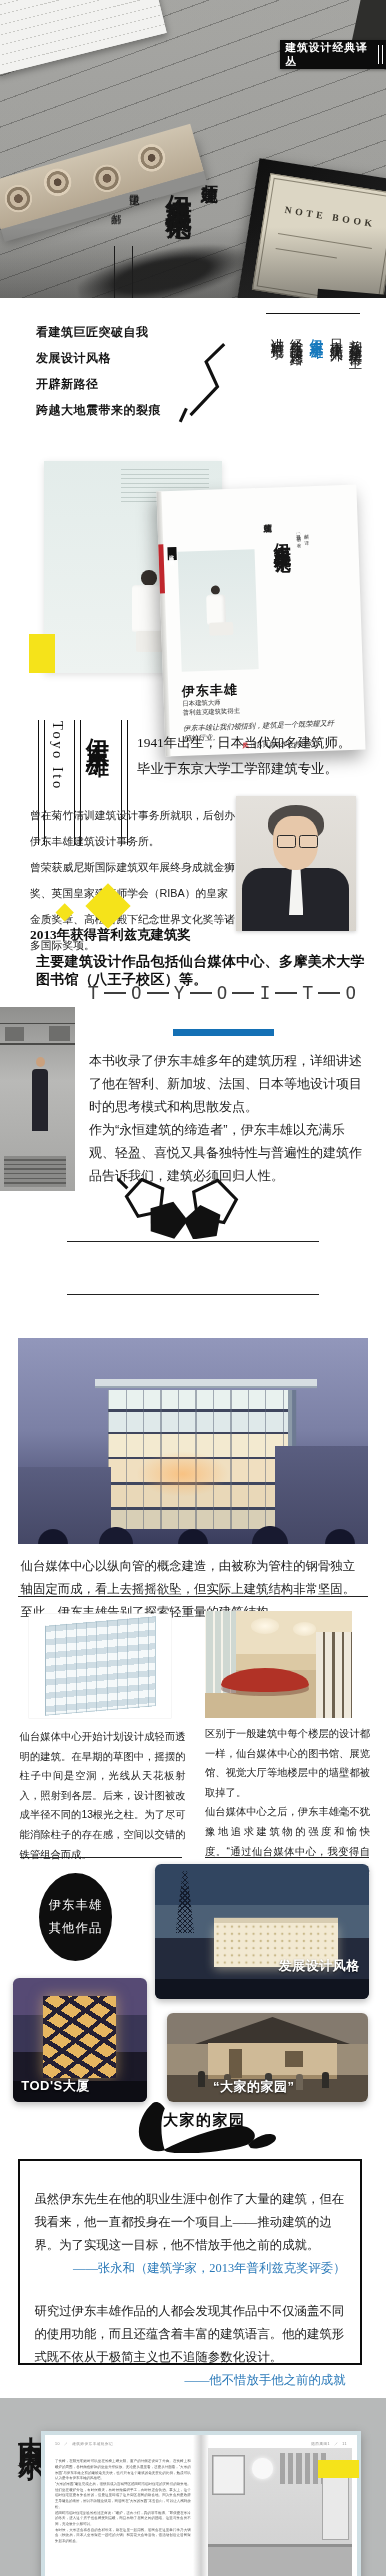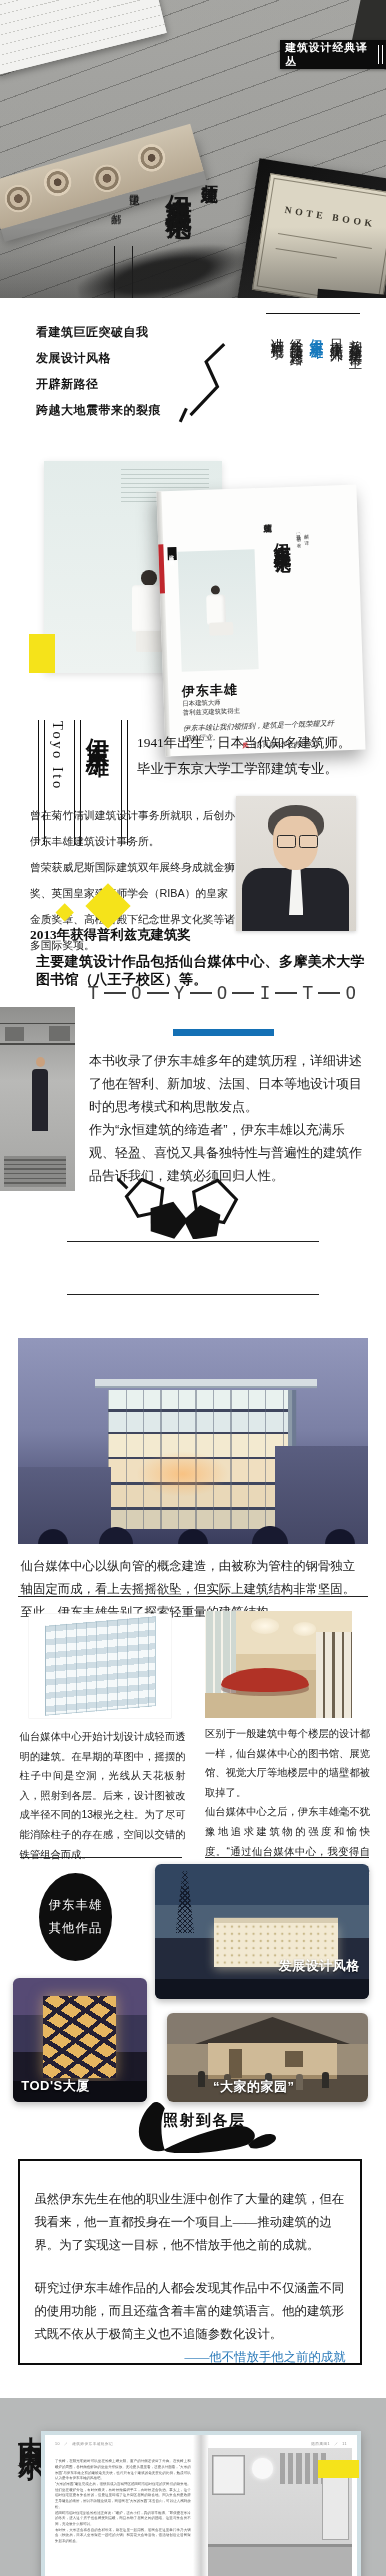--- a/index.html
+++ b/index.html
@@ -399,28 +399,28 @@
     <div class="h-door" style="left:62px;top:36px;width:13.4px;height:29px"></div>
     <div class="h-door" style="left:118px;top:38px;width:17.5px;height:15.5px"></div>
     <div class="h-person" style="left:31px;bottom:15.5px;background:#2e2c28"></div>
     <div class="h-person" style="left:57px;bottom:12.4px;background:#544c40"></div>
     <div class="h-person" style="left:98px;bottom:13.4px;background:#3c3a36"></div>
     <div class="h-person" style="left:129px;bottom:12.4px;background:#6e6456"></div>
     <div class="h-person" style="left:155px;bottom:14.4px;background:#2e2c28"></div>
     <div class="ow-label">“大家的家园”</div>
   </div>
 
-  <div class="abs serif en-title">照射到各层</div>
+  <div class="abs serif en-title">大家的家园</div>
   <svg class="abs swoosh" width="144" height="52" viewBox="0 0 280 100">
     <path d="M34,4 C14,22 2,52 10,74 C18,94 40,101 58,95 C50,72 48,34 58,14 C52,4 42,-2 34,4 Z" fill="#0d0d0d"></path>
     <path d="M56,94 C96,74 150,52 196,48 C216,46 228,54 232,62 C236,72 228,82 214,86 C176,98 110,104 74,100 C64,99 58,97 56,94 Z" fill="#0d0d0d"></path>
     <path d="M220,84 C234,70 252,62 266,64 C274,65 277,72 271,78 C257,90 237,93 225,91 Z" fill="#0d0d0d"></path>
   </svg>
   <div class="abs en-box">
-    <p class="en-q" style="margin:0"><span>虽然伊东先生在他的职业生涯中创作了大量的建筑，但在我看来，他一直都投身在一个项目上——推动建筑的边界。为了实现这一目标，他不惜放手他之前的成就。</span></p>
+    <p class="en-q" style="margin:0"><span>虽然伊东先生在他的职业生涯中创作了大量的建筑，但在我看来，他一直都投身在一个项目上——推动建筑的边界。为了实现这一目标，他不惜放手他之前的成就。</span><span class="en-src">——张永和（建筑学家，2013年普利兹克奖评委）</span></p>
     <div class="en-gap"></div>
     <p class="en-q" style="margin:0"><span>研究过伊东丰雄作品的人都会发现其作品中不仅涵盖不同的使用功能，而且还蕴含着丰富的建筑语言。他的建筑形式既不依从于极简主义也不追随参数化设计。</span><span class="en-src">——他不惜放手他之前的成就</span></p>
   </div>
 
   <div class="abs graybg"></div>
 
   <div class="abs vt serif inner-title">内页展示</div>
 
   <div class="abs spread sp1">
     <div class="spread-in">

